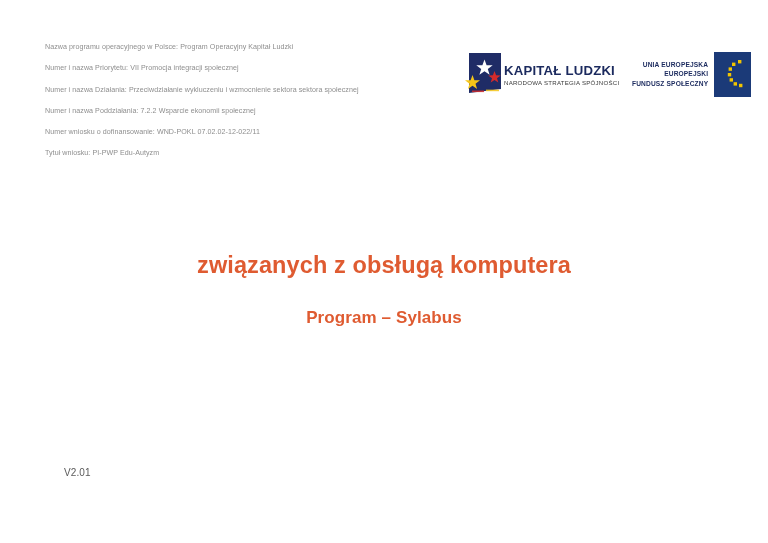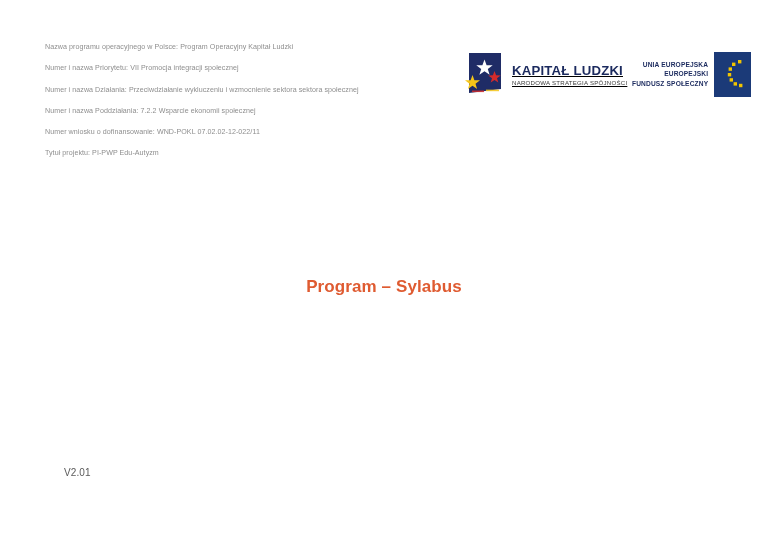--- a/index.html
+++ b/index.html
@@ -60,23 +60,22 @@
     height: 52px;
   }
   .kl-emblem {
     position: relative;
     width: 41px;
     height: 46px;
     flex: 0 0 41px;
   }
   .kl-emblem svg { display: block; }
   .kl-wordmark {
-    margin-left: 8px;
+    margin-left: 0;
     padding-top: 2px;
-    text-decoration: underline;
   }
   .kl-name {
     font-family: "Liberation Sans", sans-serif;
     font-weight: bold;
     font-size: 13.2px;
     line-height: 1;
     letter-spacing: 0.2px;
     color: #1b2a5e;
     white-space: nowrap;
   }
@@ -162,21 +161,21 @@
 <body>
 
 <div class="page">
 
   <div class="header-meta">
     <p class="meta-line">Nazwa programu operacyjnego w Polsce: Program Operacyjny Kapitał Ludzki</p>
     <p class="meta-line">Numer i nazwa Priorytetu:  VII Promocja integracji społecznej</p>
     <p class="meta-line">Numer i nazwa Działania: Przeciwdziałanie wykluczeniu i wzmocnienie sektora sektora społecznej</p>
     <p class="meta-line">Numer i nazwa Poddziałania: 7.2.2 Wsparcie ekonomii społecznej</p>
     <p class="meta-line">Numer wniosku o dofinansowanie: WND-POKL 07.02.02-12-022/11</p>
-    <p class="meta-line">Tytuł projektu: PI-PWP Edu-Autyzm</p>
+    <p class="meta-line">Tytuł wniosku: PI-PWP Edu-Autyzm</p>
   </div>
 
   <div class="logos">
 
     <div class="kl-logo">
       <div class="kl-emblem">
         <svg width="41" height="46" viewBox="0 0 41 46" xmlns="http://www.w3.org/2000/svg">
 
           <path d="M6 2 L38 2 L38 38 L6 42 Z" fill="#1f2c66"></path>
 
@@ -214,18 +213,19 @@
             <rect x="19.6" y="30.2" width="3.4" height="3.4"></rect>
             <rect x="25.0" y="31.8" width="3.4" height="3.4"></rect>
           </g>
         </svg>
       </div>
     </div>
 
   </div>
 
   <div class="title-block">
+    <div class="title-main">związanych z obsługą komputera</div>
     <div class="title-sub">Program – Sylabus</div>
   </div>
 
   <div class="version">V2.01</div>
 
 </div>
 
 </body></html>

